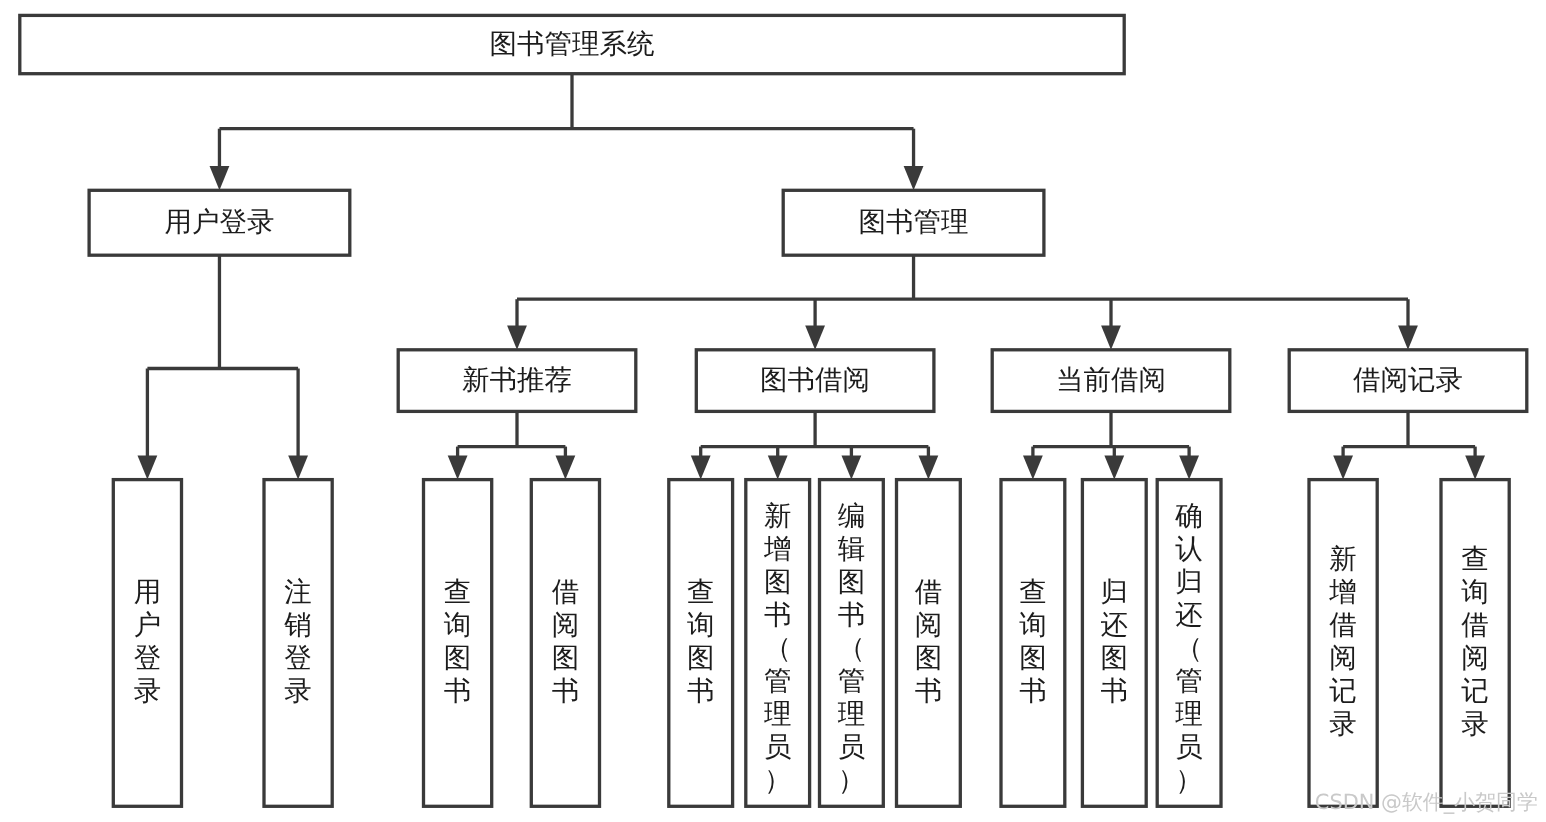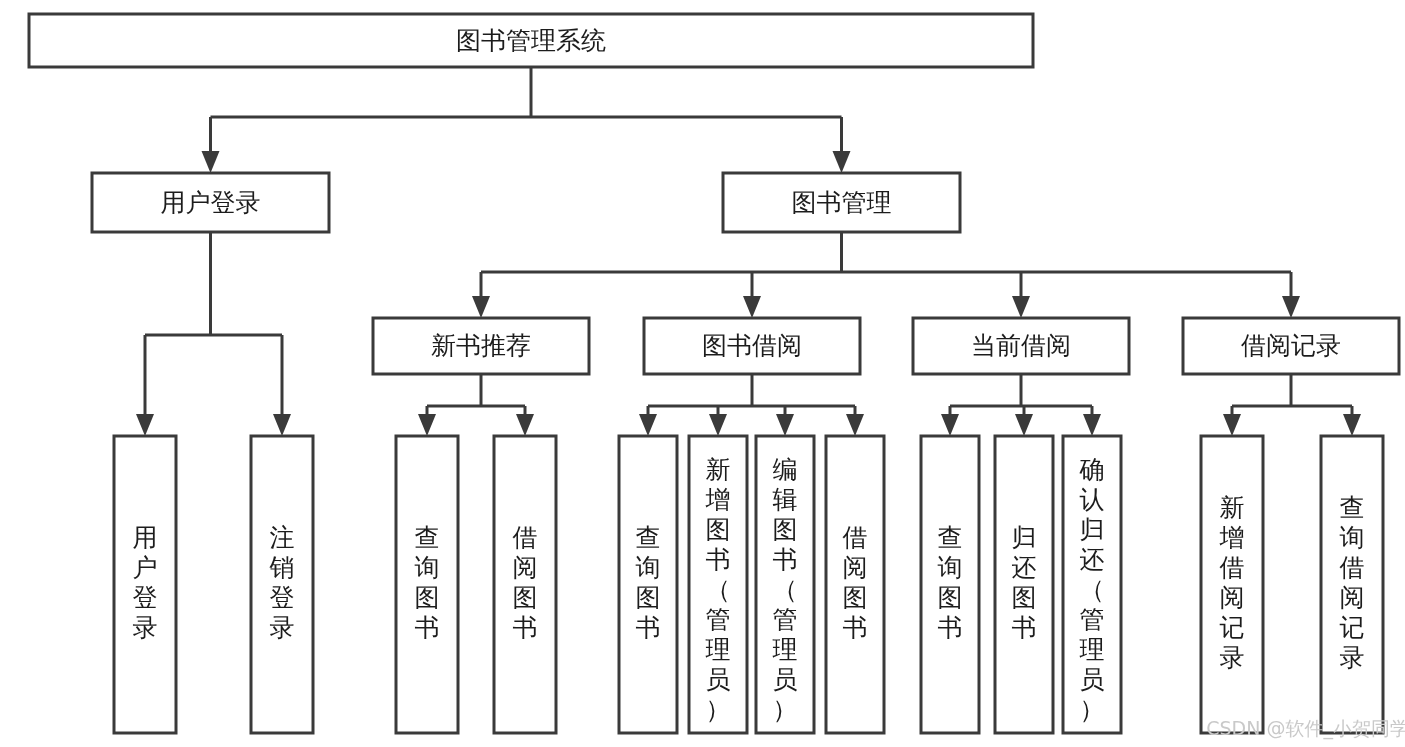--- a/index.html
+++ b/index.html
@@ -13,21 +13,20 @@
     height: 747px;
     position: relative;
     overflow: hidden;
     font-family: "DejaVu Sans", "Liberation Sans", sans-serif;
   }
   #diagram-root {
     position: absolute;
     left: 0; top: 0;
     width: 1114px;
     height: 747px;
-    padding-left: 11px;
   }
   svg#tree-svg {
     display: block;
     width: 1405px;
     height: 747px;
     background: #ffffff;
   }
   .node-box {
     fill: #ffffff;
     stroke: #3a3a3a;

